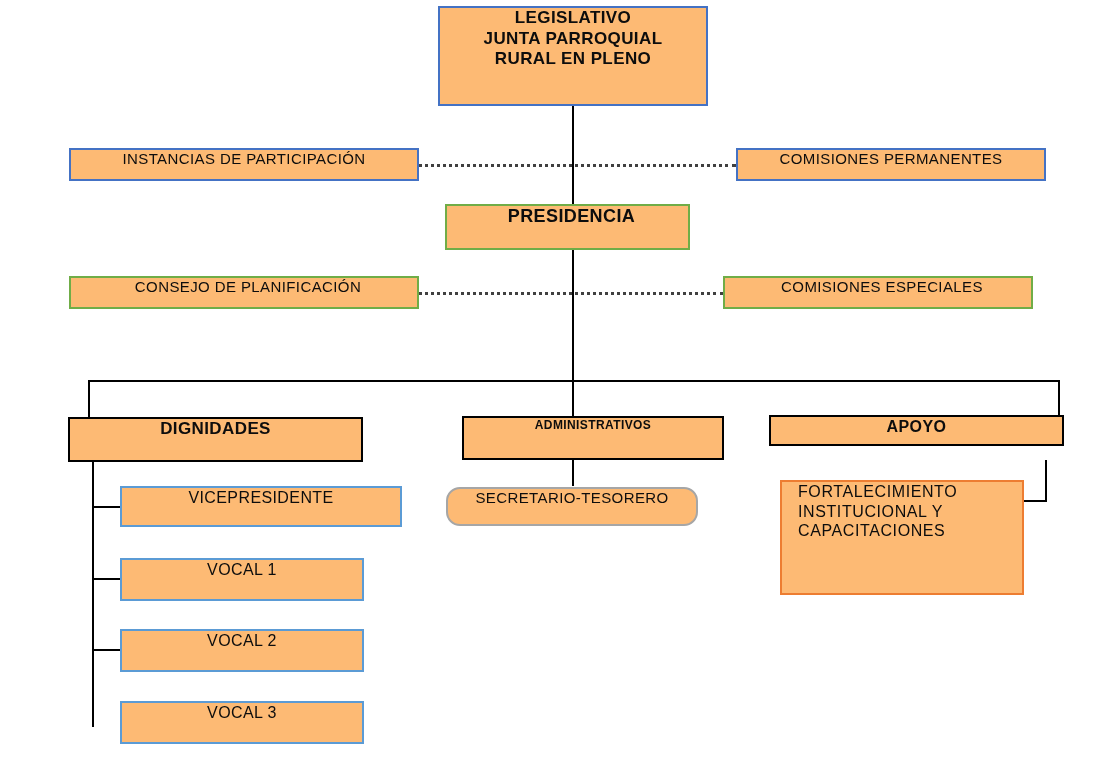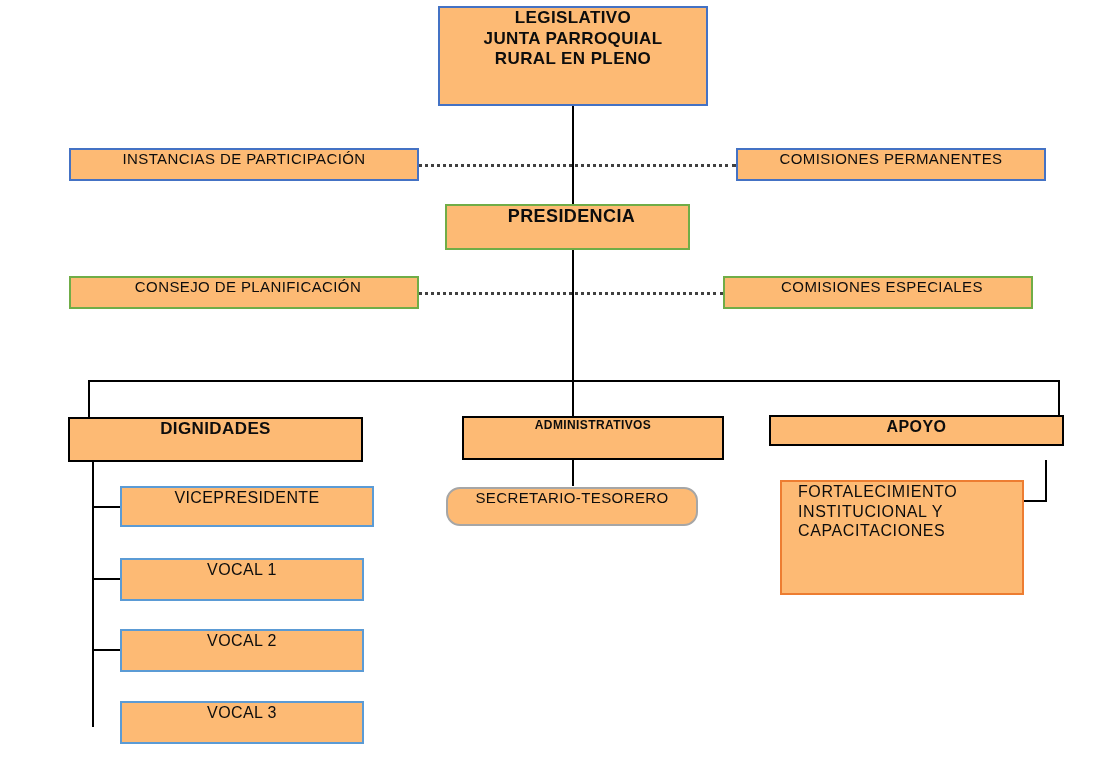--- a/index.html
+++ b/index.html
@@ -141,21 +141,21 @@
   </div>
 
   <div class="node bd-black bold" style="left:426px; top:416px; width:262px; height:44px; font-size:12px;margin-left:36px;">
     <span class="label">ADMINISTRATIVOS</span>
   </div>
 
   <div class="node bd-black bold" style="left:769px; top:415px; width:295px; height:31px; font-size:16px;">
     <span class="label">APOYO</span>
   </div>
 
-  <div class="node bd-lightblue thin" style="left:120px; top:486px; width:254px; height:41px; font-size:16px;">
+  <div class="node bd-lightblue thin" style="left:120px; top:486px; width:282px; height:41px; font-size:16px;">
     <span class="label">VICEPRESIDENTE</span>
   </div>
 
   <div class="node bd-lightblue thin" style="left:120px; top:558px; width:244px; height:43px; font-size:16px;">
     <span class="label">VOCAL 1</span>
   </div>
 
   <div class="node bd-lightblue thin" style="left:120px; top:629px; width:244px; height:43px; font-size:16px;">
     <span class="label">VOCAL 2</span>
   </div>

